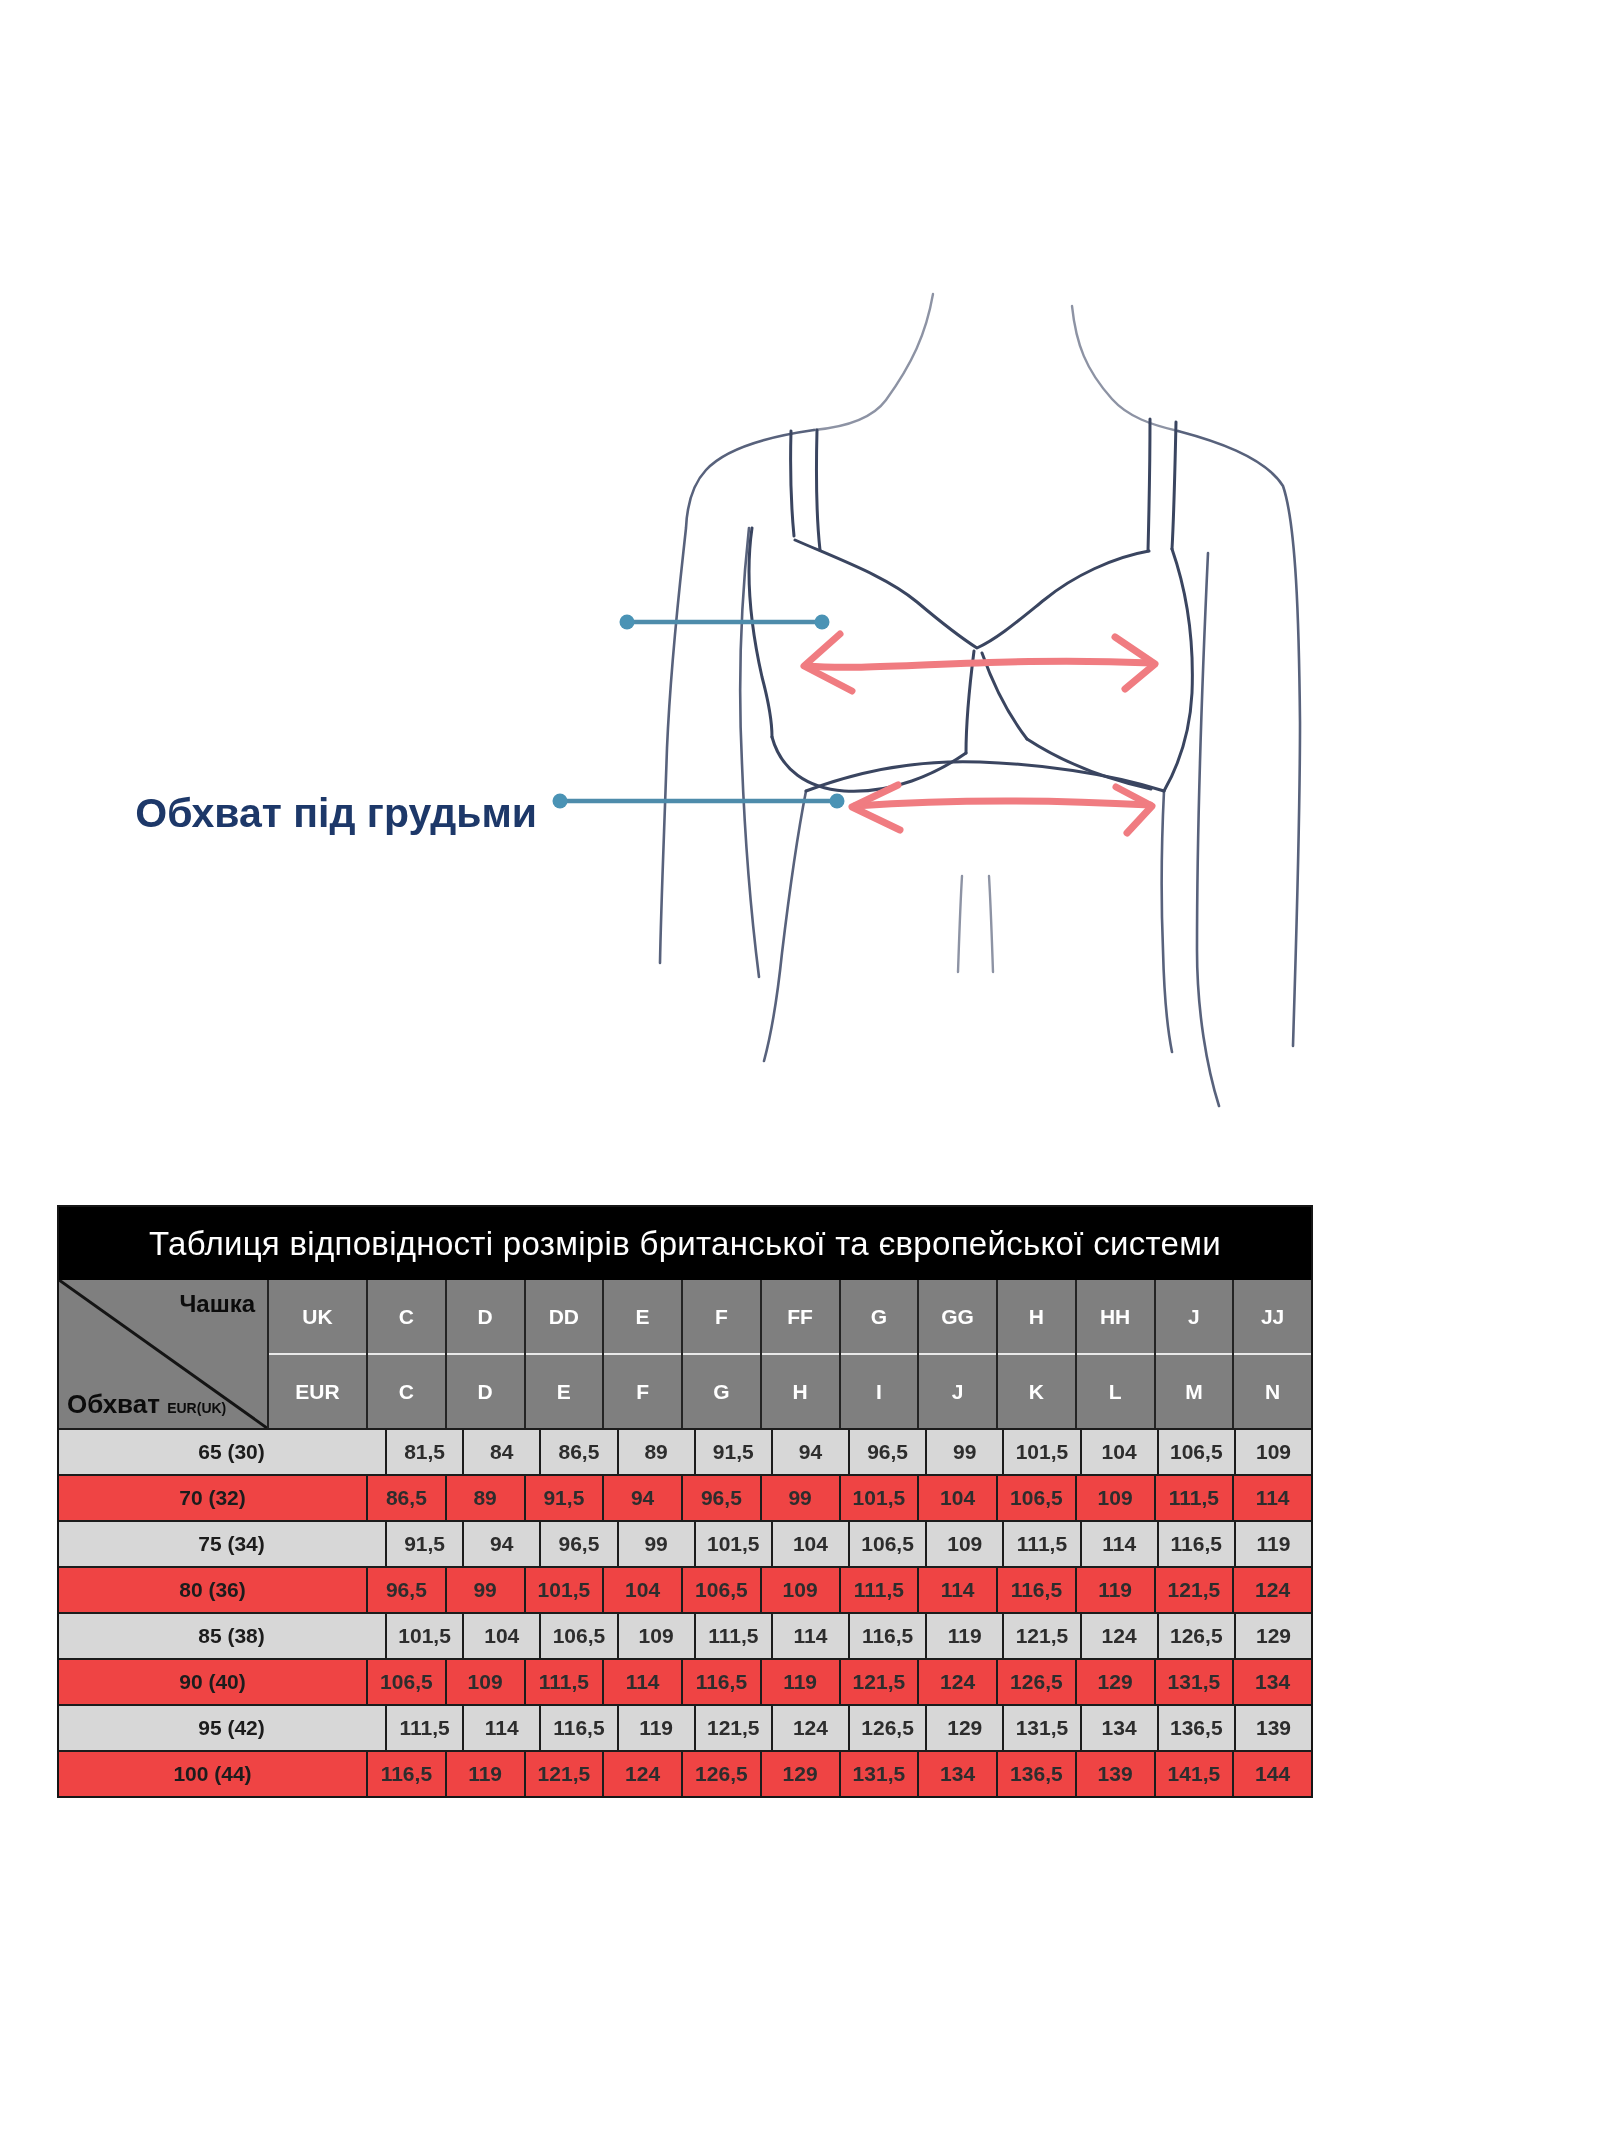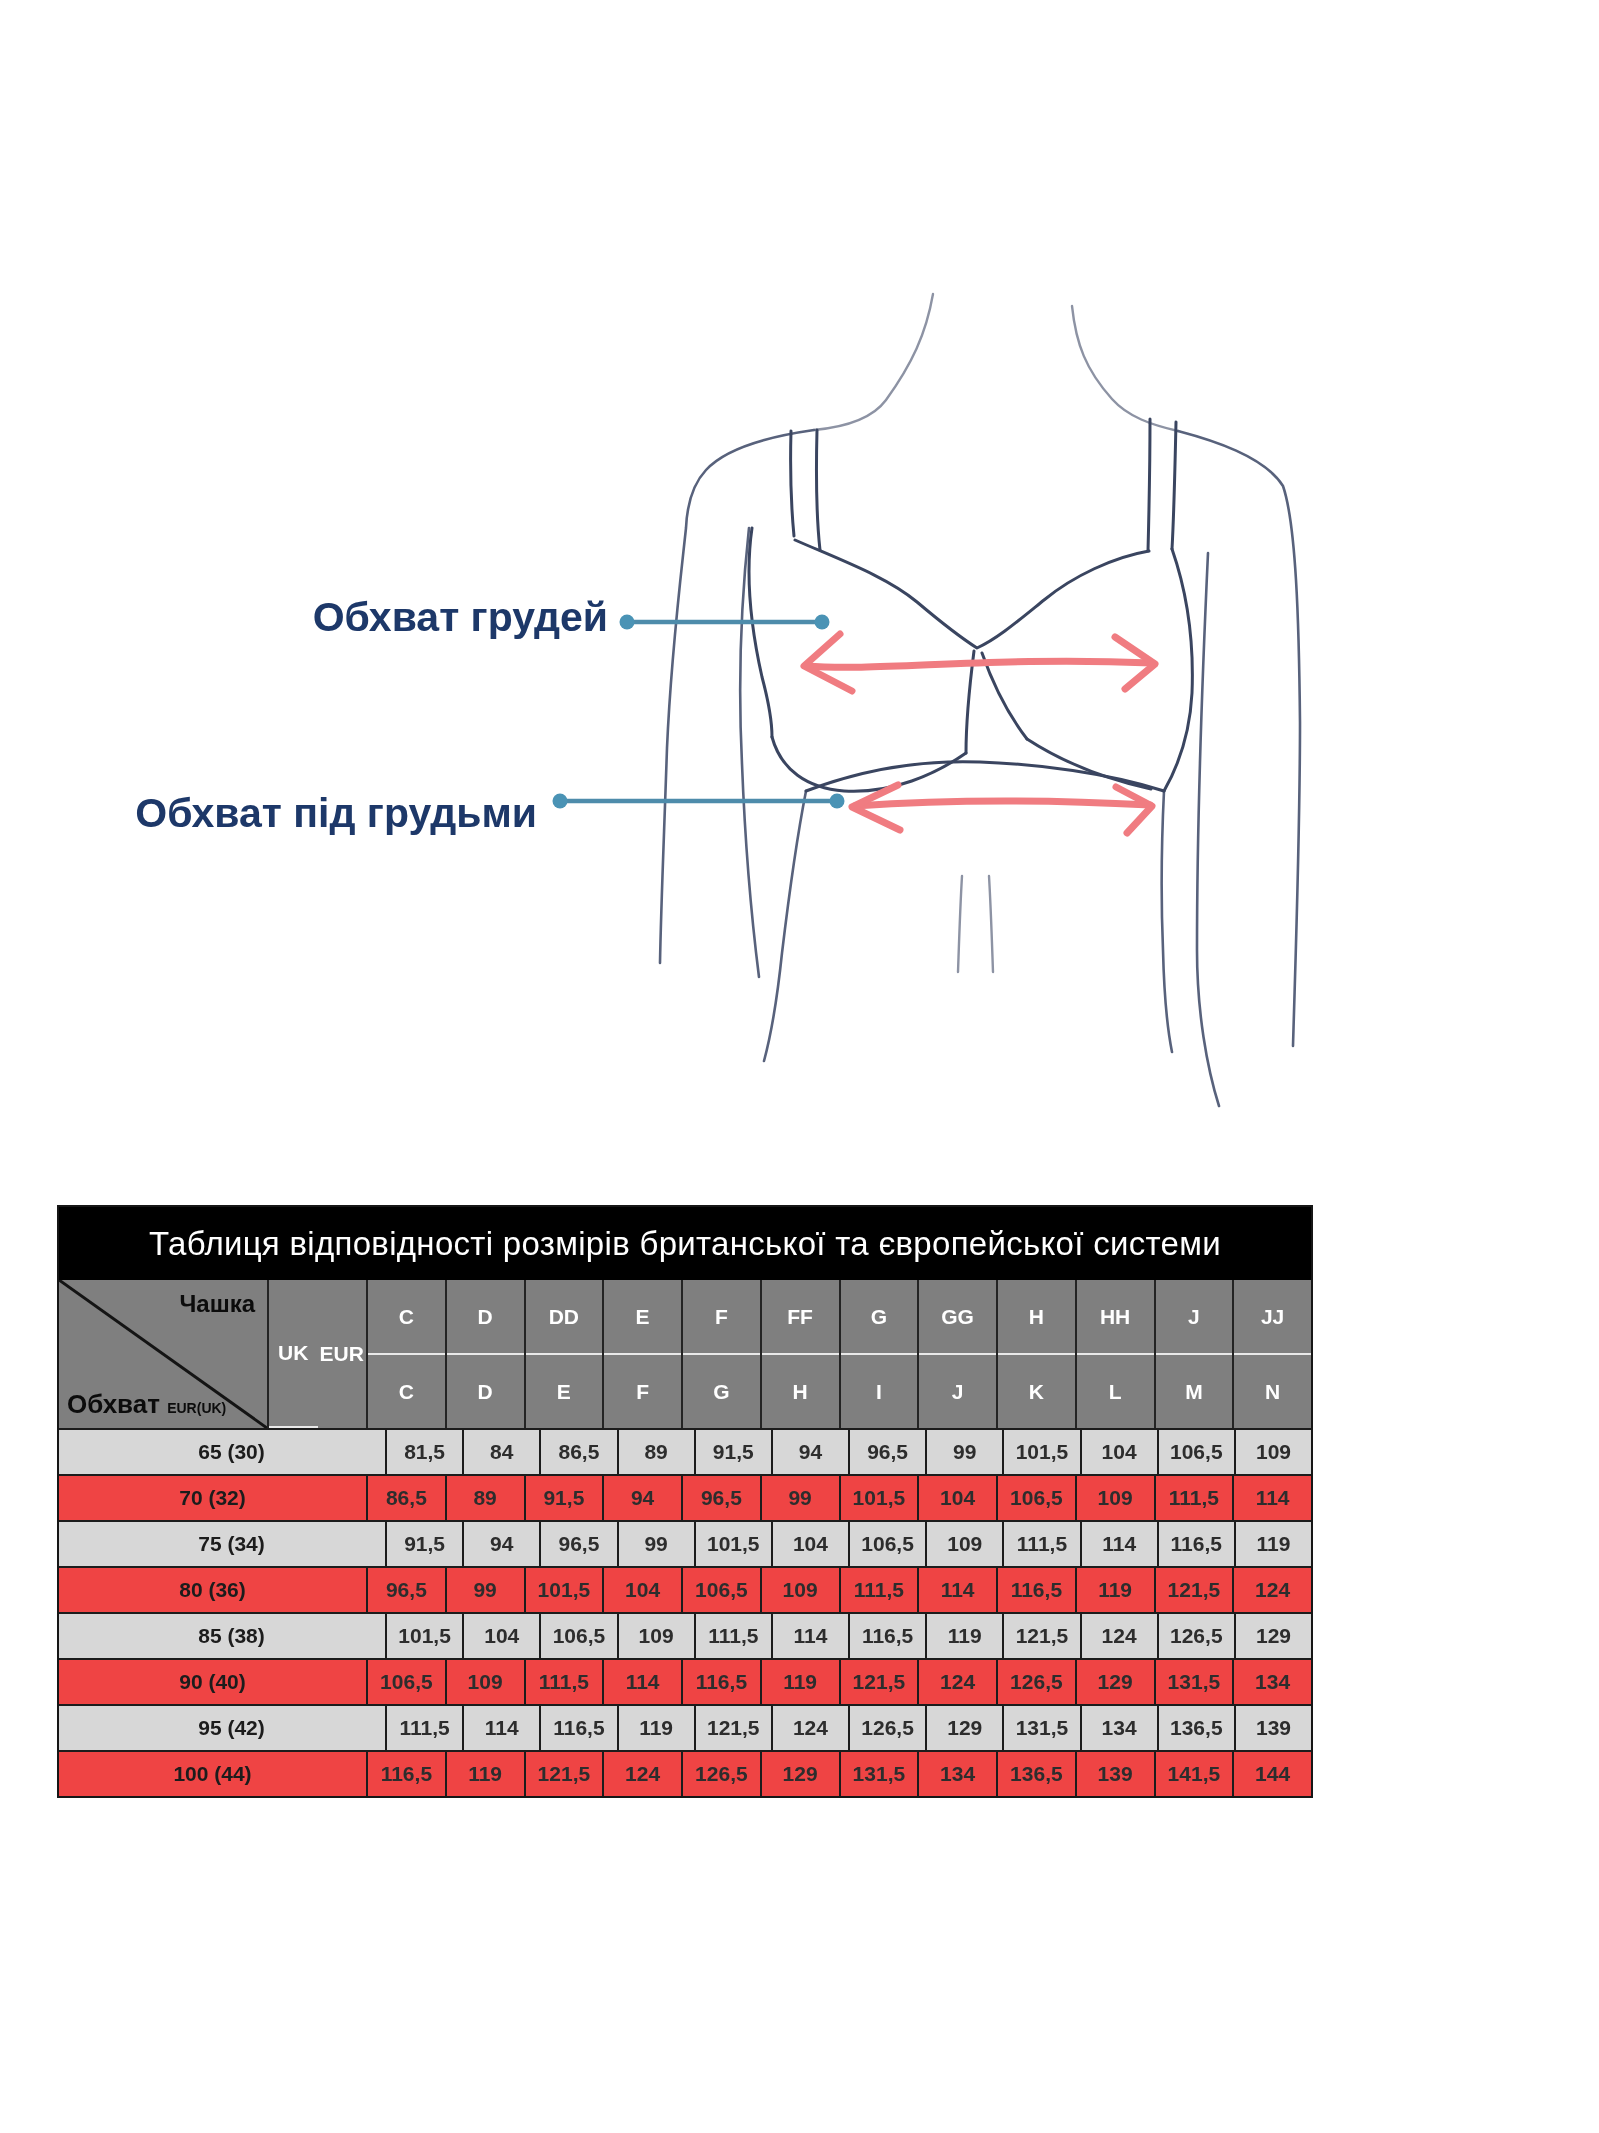--- a/index.html
+++ b/index.html
@@ -16,21 +16,21 @@
   
   .size-table{position:absolute;left:57px;top:1205px;width:1256px;border:2px solid #161616;
               background:#fff;box-sizing:border-box;}
   .tbl-title{height:73px;background:#000;color:#fff;display:flex;align-items:center;
              justify-content:center;font-size:33px;letter-spacing:.3px;}
   .tbl-head{display:flex;height:148px;background:#7f7f7f;}
   .corner{width:208px;flex:none;position:relative;text-align:center;}
   .corner-cup{position:absolute;top:10px;right:12px;font-weight:700;font-size:24px;color:#0c0c0c;}
   .corner-girth{position:absolute;bottom:8px;left:8px;font-weight:700;font-size:26px;color:#0c0c0c;}
   .corner-girth .unit{font-size:14px;}
-  .ukeur{width:97px;flex:none;display:flex;flex-direction:row;border-left:2px solid #232323;}
+  .ukeur{width:97px;flex:none;display:flex;flex-direction:column;border-left:2px solid #232323;}
   .cup-columns{flex:1;display:flex;}
   .cupcol{flex:1;display:flex;flex-direction:column;border-left:2px solid #232323;}
   .hcell{flex:1;display:flex;align-items:center;justify-content:center;color:#fff;
          font-weight:700;font-size:21px;}
   .hcell.top{border-bottom:2px solid #e9e9e9;}
   .trow{display:flex;height:44px;border-top:2px solid #1c1c1c;background:#ef4444;}
   .trow.shade{background:#d7d7d7;padding-left:19px;}
   .bandcell{width:307px;flex:none;display:flex;align-items:center;justify-content:center;
             font-size:21px;font-weight:600;color:#1c1c1c;}
   .vcell{flex:1;display:flex;align-items:center;justify-content:center;font-weight:700;
@@ -92,21 +92,20 @@
         <circle cx="822" cy="622" r="7.5" fill="#4a93b5" stroke="none"></circle>
       </g>
       <g>
         <line x1="560" y1="801" x2="837" y2="801" stroke="#4e8cab" stroke-width="4.5"></line>
         <circle cx="560" cy="801" r="7.5" fill="#4a93b5" stroke="none"></circle>
         <circle cx="837" cy="801" r="7.5" fill="#4a93b5" stroke="none"></circle>
       </g>
     </g>
   </svg>
 
-  <div class="diagram-label bust-label">Обхват грудей</div>
   <div class="diagram-label underbust-label">Обхват під грудьми</div>
 
   <div class="size-table">
     <div class="tbl-title">Таблиця відповідності розмірів британської та європейської системи</div>
 
     <div class="tbl-head">
       <div class="corner">
         <svg width="208" height="148" viewBox="0 0 208 148" style="position:absolute;left:0;top:0;">
           <line x1="0" y1="0" x2="208" y2="148" stroke="#141414" stroke-width="3"></line>
         </svg>

